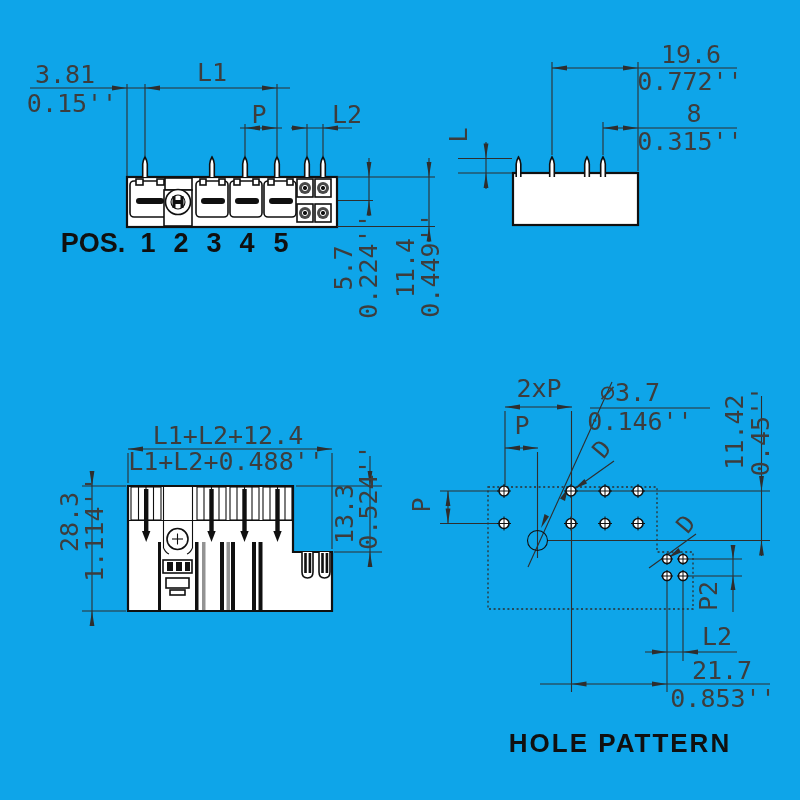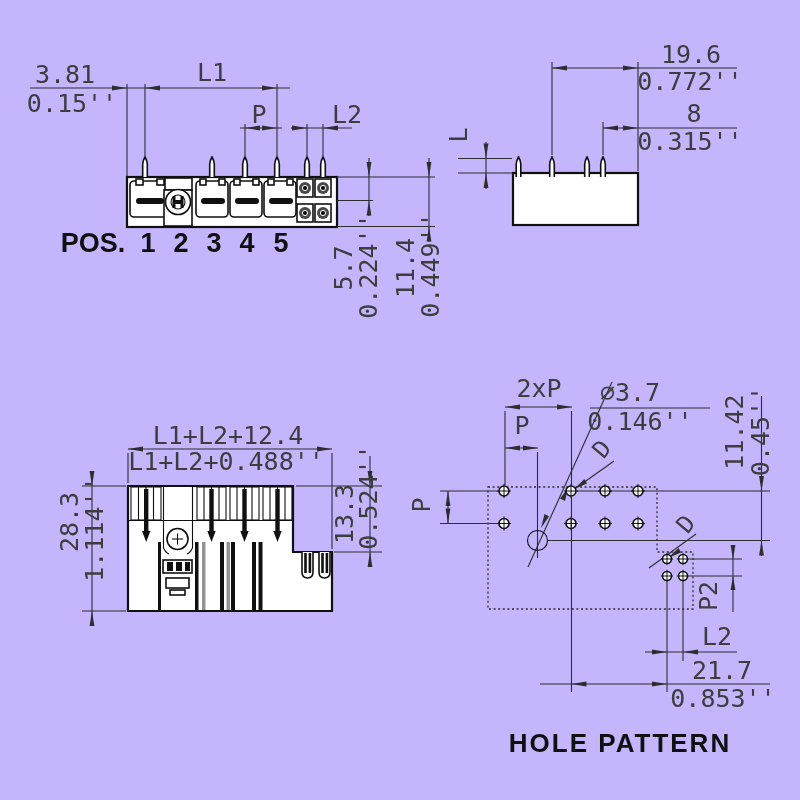--- a/index.html
+++ b/index.html
@@ -1,16 +1,16 @@
 <!DOCTYPE html>
 <html><head>
 <meta charset="utf-8">
 <style>
   html,body{margin:0;padding:0;background:#ffffff;}
-  .stage{position:relative;width:800px;height:800px;background:#c4b5fd;overflow:hidden;}
+  .stage{position:relative;width:800px;height:800px;background:#0ea5e9;overflow:hidden;}
   svg{display:block;}
   text{user-select:none;}
   .dim{font-family:"DejaVu Sans Mono",monospace;font-size:25px;fill:#3d3d3d;font-weight:400;}
   .dim-sm{font-family:"DejaVu Sans Mono",monospace;font-size:24px;fill:#3d3d3d;}
   .strong{font-family:"Liberation Sans",sans-serif;font-size:27px;fill:#101010;font-weight:600;}
   .title{font-family:"Liberation Sans",sans-serif;font-size:26px;fill:#101010;font-weight:700;letter-spacing:2px;}
   .ln{stroke:#2e2e2e;stroke-width:1.1;fill:none;}
   .arr{fill:#2e2e2e;stroke:none;}
   .heavy{stroke:#101010;stroke-width:2.2;fill:#ffffff;}
   .med{stroke:#101010;stroke-width:1.6;fill:#ffffff;}

